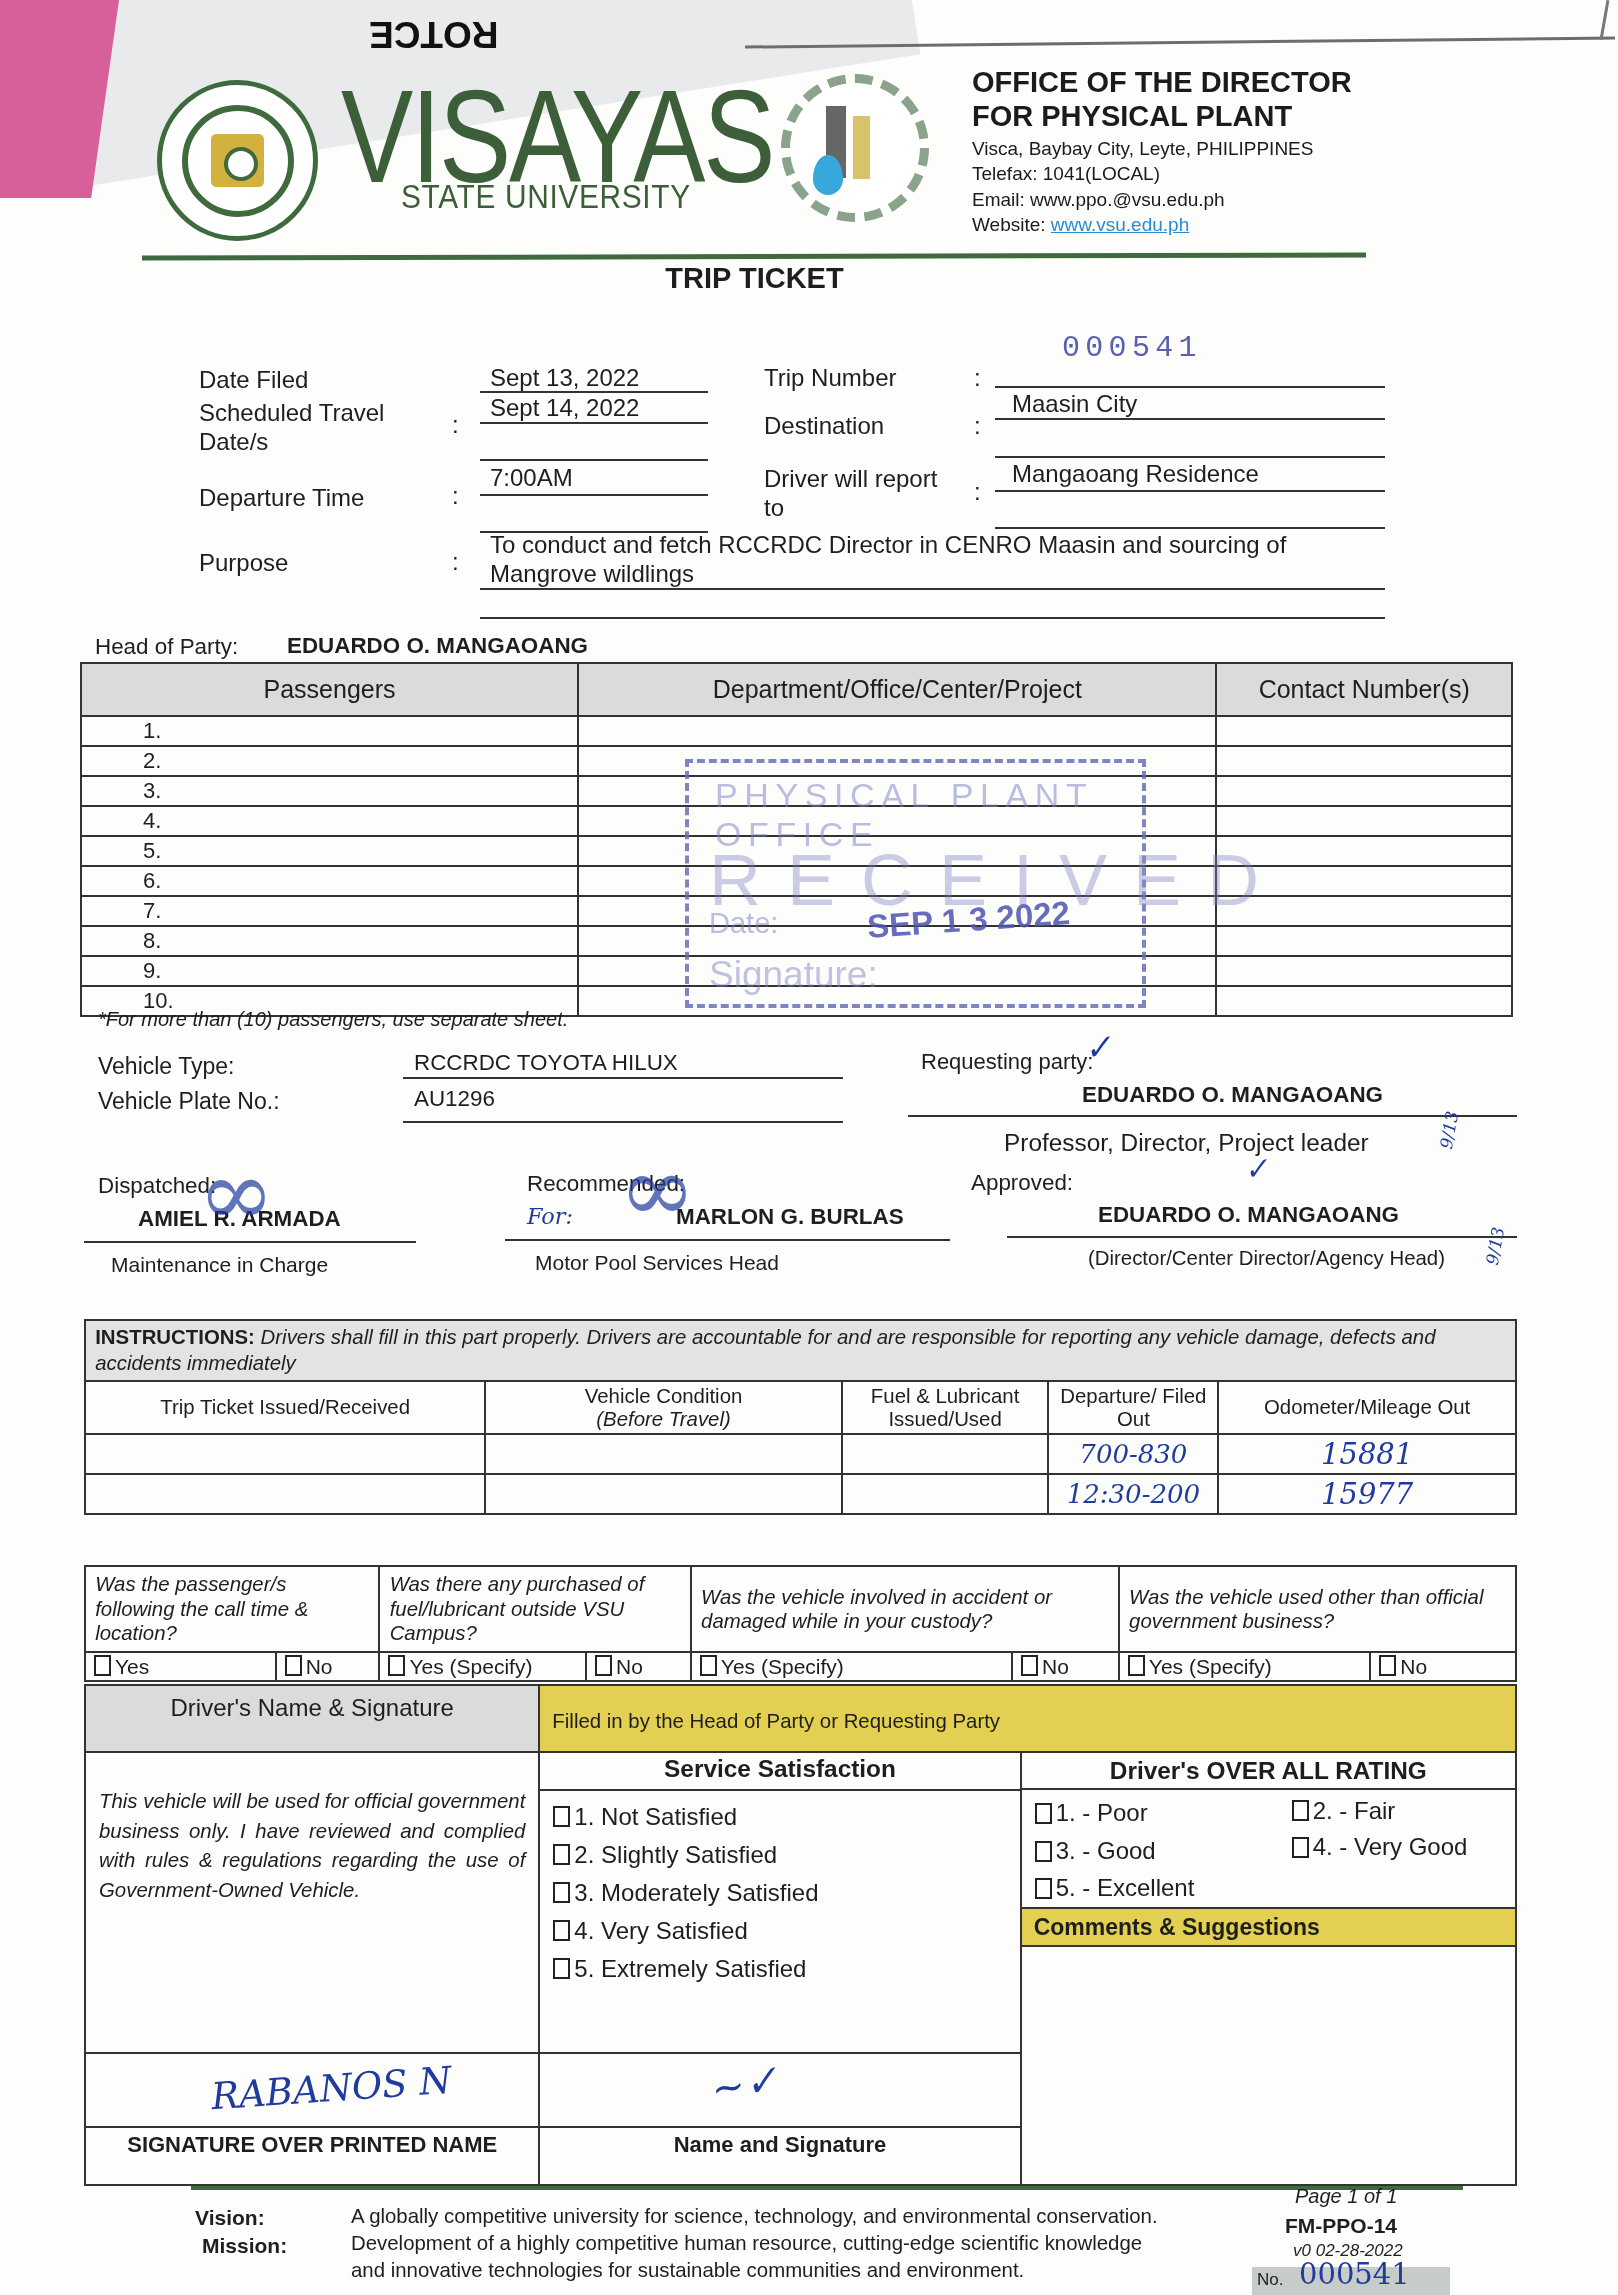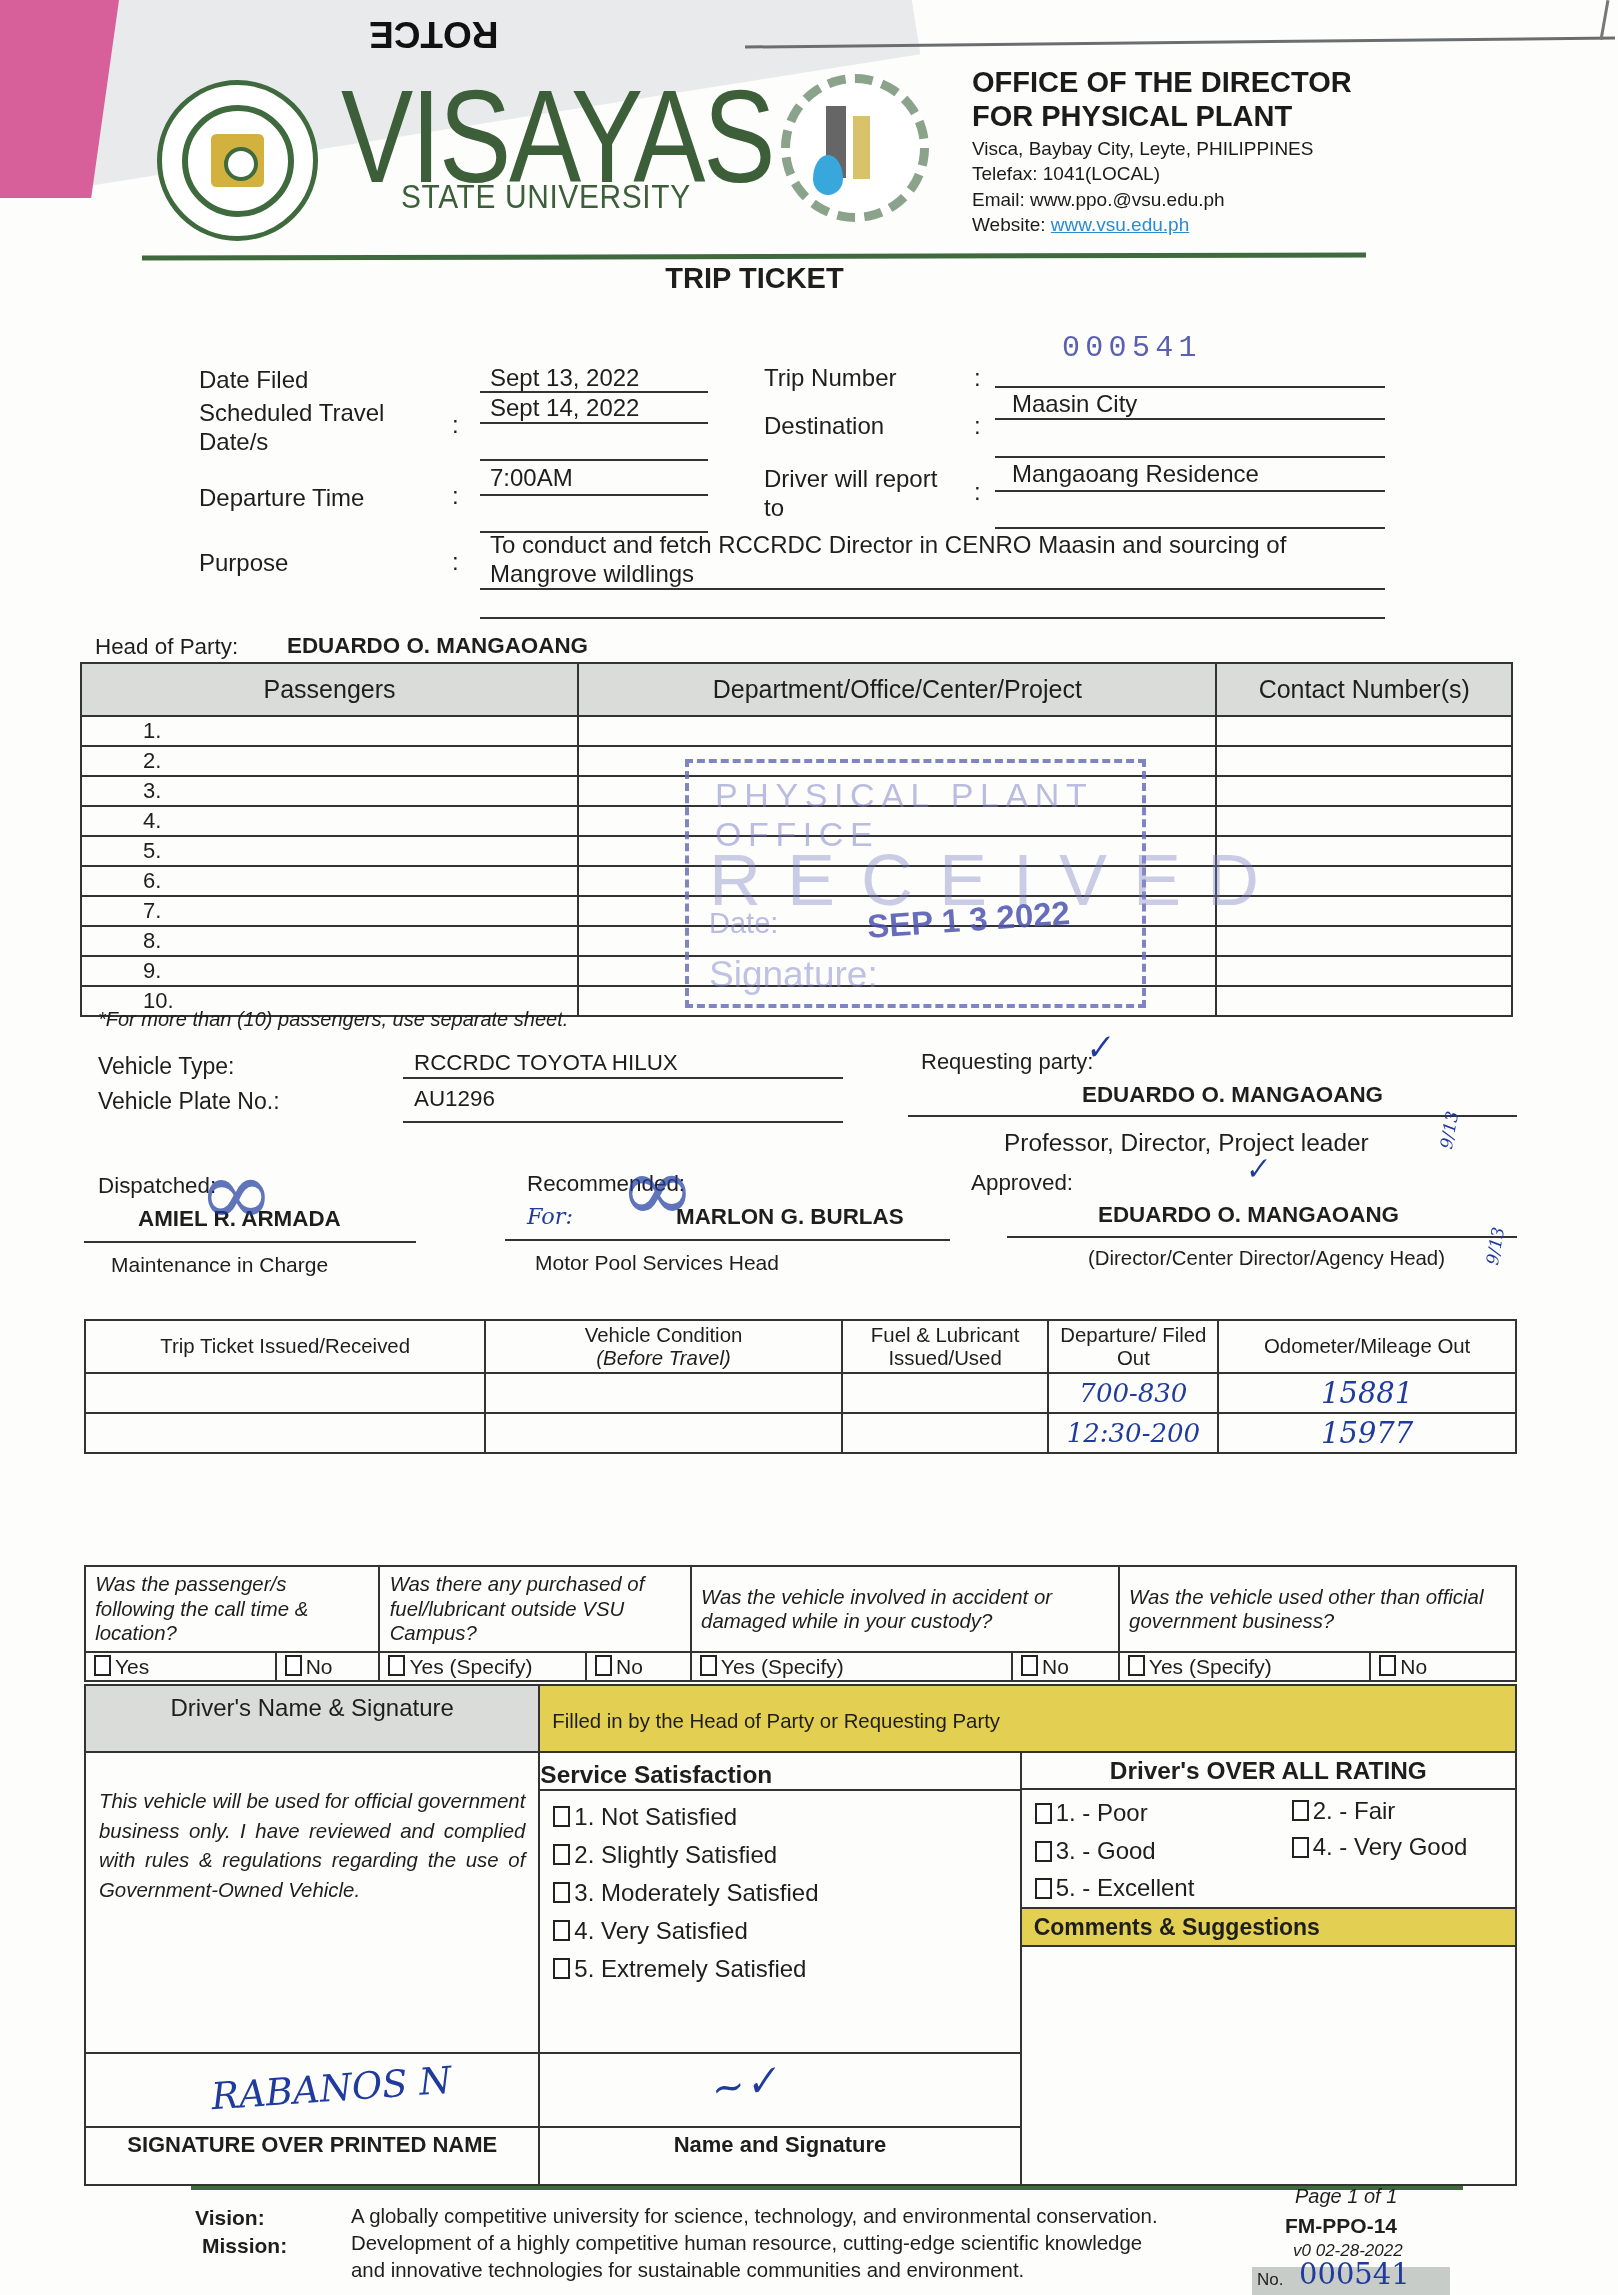--- a/index.html
+++ b/index.html
@@ -276,20 +276,23 @@
 
 <table class="itable">
   <colgroup>
       <col style="width:401px">
       <col style="width:357px">
       <col style="width:207px">
       <col style="width:170px">
       <col style="width:298px">
     </colgroup>
   <tbody>
+      <tr>
+    <td colspan="5" class="instr" style="height:54px;"><b>INSTRUCTIONS:</b><i> Drivers shall fill in this part properly.  Drivers are accountable for and are responsible for reporting any vehicle damage, defects and accidents immediately</i></td>
+  </tr>
   <tr style="height:53px;">
     <td>Trip Ticket Issued/Received</td>
     <td>
           <div>Vehicle Condition</div>
           <div style="font-style:italic">(Before Travel)</div>
         </td>
     <td>Fuel &amp; Lubricant Issued/Used</td>
     <td>Departure/ Filed Out</td>
     <td>Odometer/Mileage Out</td>
   </tr>
@@ -348,21 +351,21 @@
       <col style="width:496px">
     </colgroup>
   <tbody>
       <tr style="height:67px;">
     <td class="gray" style="text-align:center; font-size:24px; padding-top:8px;">Driver's Name &amp; Signature</td>
     <td colspan="2" class="yellow" style="font-size:20.4px; padding:24px 0 0 12px;">Filled in by the Head of Party or Requesting Party</td>
   </tr>
   <tr>
     <td rowspan="2" style="padding:34px 13px 0 13px; font-size:20.4px; font-style:italic; line-height:1.45; text-align:justify; height:233px;">This vehicle will be used for official government business only. I have reviewed and complied with rules &amp; regulations regarding the use of Government-Owned Vehicle.</td>
     <td rowspan="2" style="padding:0;">
-      <div style="text-align:left; font-size:24.4px; font-weight:bold; height:38px; padding-top:8px; border-bottom:2px solid #333;">Service Satisfaction</div>
+      <div style="text-align:center; font-size:24.4px; font-weight:bold; height:38px; padding-top:2px; border-bottom:2px solid #333;">Service Satisfaction</div>
       <div style="padding:6.6px 0 0 13px; font-size:24px; line-height:38px;">
         <div><span class="cb"></span><span>1.  Not Satisfied</span></div>
         <div><span class="cb"></span><span>2.  Slightly Satisfied</span></div>
         <div><span class="cb"></span><span>3.  Moderately Satisfied</span></div>
         <div><span class="cb"></span><span>4.  Very Satisfied</span></div>
         <div><span class="cb"></span><span>5.  Extremely Satisfied</span></div>
       </div>
     </td>
     <td style="padding:0; height:155px;">
       <div style="text-align:center; font-size:24.4px; font-weight:bold; height:37px; padding-top:4px; border-bottom:2px solid #333;">Driver's OVER ALL RATING</div>

